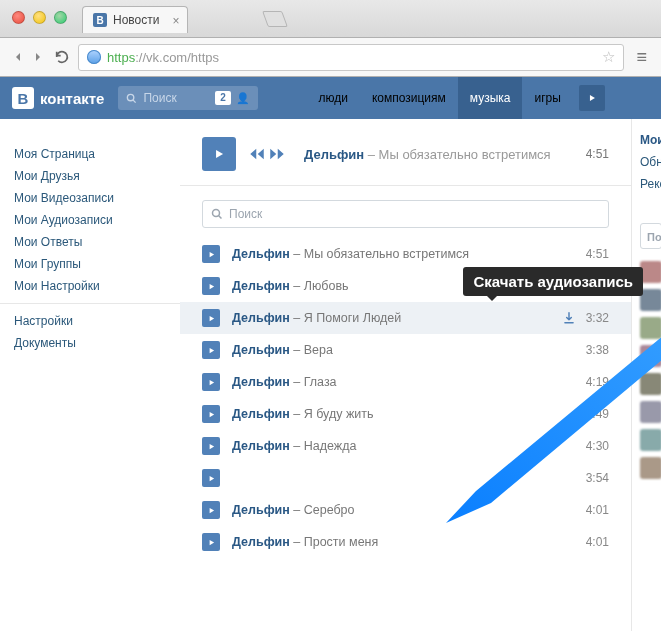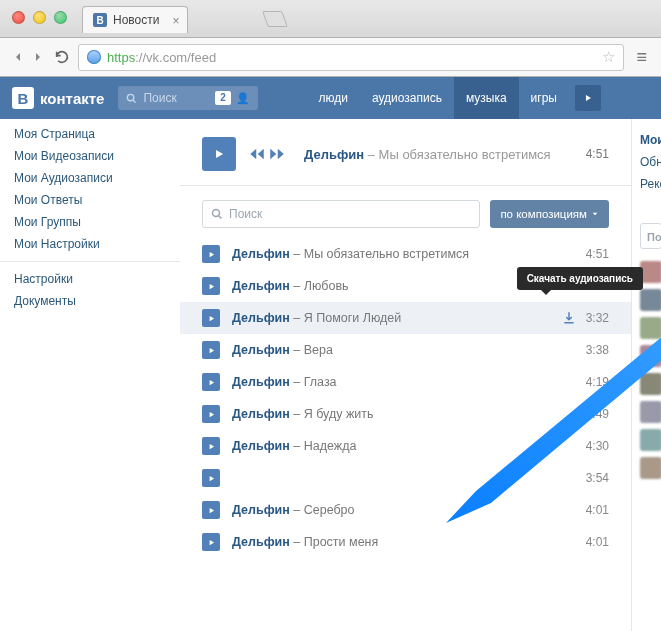--- a/index.html
+++ b/index.html
@@ -30,27 +30,27 @@
 .star { color: #bbb; margin-left: auto; font-size: 15px; }
 .menu-bars { color: #777; font-size: 18px; padding: 0 4px; }
 
 
 .vk-header { background: #4a76a8; height: 42px; display: flex; align-items: center; padding-left: 12px; color: #fff; }
 .vk-logo { display: flex; align-items: center; gap: 6px; font-size: 15px; font-weight: bold; }
 .vk-logo-sq { width: 22px; height: 22px; background: #fff; border-radius: 3px; display: flex; align-items: center; justify-content: center; color: #4a76a8; font-weight: bold; font-size: 15px; }
 .vk-search { margin-left: 14px; background: #6b8fb9; border-radius: 3px; height: 24px; width: 140px; display: flex; align-items: center; padding: 0 8px; color: #c7d6e8; font-size: 12px; gap: 6px; }
 .vk-search .badge { margin-left: auto; background: #fff; color: #4a76a8; font-size: 10px; font-weight: bold; padding: 0 5px; border-radius: 2px; height: 14px; line-height: 14px; }
 .vk-nav { margin-left: 48px; display: flex; align-items: center; height: 100%; }
-.vk-nav-item { padding: 0 12px; color: #ffffff; font-size: 12px; height: 100%; display: flex; align-items: center; }
+.vk-nav-item { padding: 0 12px; color: #000000; font-size: 12px; height: 100%; display: flex; align-items: center; }
 .vk-nav-item.active { background: #38618f; color: #fff; }
 .vk-nav-arrow { width: 26px; height: 26px; background: #38618f; display: flex; align-items: center; justify-content: center; margin-left: 6px; border-radius: 2px; }
 
 
 .vk-body { display: flex; background: #fff; height: calc(100% - 119px); }
-.left-nav { width: 180px; padding: 4px 0; }
+.left-nav { width: 180px; padding: 24px 0; }
 .left-nav a { display: block; padding: 4px 14px; font-size: 12px; color: #2b587a; text-decoration: none; white-space: nowrap; }
 .left-nav hr { border: none; border-top: 1px solid #e7e7e7; margin: 6px 0; }
 
 .main { flex: 1; padding: 14px 0 0 0; position: relative; }
 
 
 .player { display: flex; align-items: center; border-bottom: 1px solid #e7e7e7; padding: 4px 22px 14px 22px; }
 .big-play { width: 34px; height: 34px; background: #5181b8; border-radius: 3px; display: flex; align-items: center; justify-content: center; }
 .pnav { display: flex; gap: 2px; margin-left: 12px; }
 .pnav-b { color: #5181b8; display: flex; }
@@ -75,21 +75,21 @@
 
 
 .right-panel { width: 30px; border-left: 1px solid #e7e7e7; padding: 14px 0 0 8px; font-size: 12px; color: #2a5885; }
 .right-panel div { margin-bottom: 8px; white-space: nowrap; font-weight: bold; }
 .right-panel .sub { font-weight: normal; color: #2b587a; }
 .right-panel .sbox2 { margin-top: 32px; border: 1px solid #d3d9de; height: 26px; width: 22px; border-radius: 3px; font-size: 11px; color: #9ca5af; padding-left: 6px; line-height: 26px; }
 .blur-thumbs { margin-top: 12px; display: flex; flex-direction: column; gap: 6px; }
 .blur-thumbs span { width: 22px; height: 22px; border-radius: 3px; filter: blur(1px); }
 
 
-.tooltip { position: absolute; top: 148px; right: -12px; background: #2a2a2a; color: #fff; font-size: 10px; font-weight: bold; padding: 6px 10px; border-radius: 3px; white-space: nowrap; z-index: 10; }
+.tooltip { position: absolute; top: 148px; right: -12px; background: #2a2a2a; color: #fff; font-size: 15px; font-weight: bold; padding: 6px 10px; border-radius: 3px; white-space: nowrap; z-index: 10; }
 .tooltip:after { content: ""; position: absolute; bottom: -5px; left: 24px; border: 5px solid transparent; border-top-color: #2a2a2a; border-bottom: none; }
 
 
 .big-arrow { position: absolute; top: 174px; left: 266px; z-index: 5; pointer-events: none; }
 </style>
 </head>
 <body>
 
 <div class="browser-top">
   <div class="traffic-lights">
@@ -119,21 +119,21 @@
       </span>
   </div>
   <span class="nav-btn reload">
       <svg width="17" height="17" viewBox="0 0 24 24" fill="none" stroke="currentColor" stroke-width="2.5">
         <path d="M4 12a8 8 0 1 1 2.3 5.6M4 4v6h6"></path>
       </svg>
     </span>
   <div class="url-bar">
     <span class="globe"></span>
     <span class="url-text">
-      <span class="https">https</span><span class="grey">://vk.com</span><span class="grey">/feed</span>
+      <span class="https">https</span><span class="grey">://vk.com</span><span class="grey">/https</span>
     </span>
     <span class="star">☆</span>
   </div>
   <span class="menu-bars">≡</span>
 </div>
 
 <div class="vk-header">
   <div class="vk-logo">
     <div class="vk-logo-sq">B</div>
     <span>контакте</span>
@@ -142,34 +142,35 @@
     <svg width="11" height="11" viewBox="0 0 24 24" fill="none" stroke="currentColor" stroke-width="3">
         <circle cx="10" cy="10" r="7"></circle>
         <path d="M21 21l-6-6"></path>
       </svg>
     <span>Поиск</span>
     <span class="badge">2</span>
     <span style="color:#c7d6e8;font-size:11px;">👤</span>
   </div>
   <div class="vk-nav">
     <div class="vk-nav-item">люди</div>
-    <div class="vk-nav-item">аудиозапись</div>
+    <div class="vk-nav-item">композициям</div>
     <div class="vk-nav-item active">музыка</div>
     <div class="vk-nav-item">игры</div>
     <div class="vk-nav-arrow">
       <svg width="10" height="10" viewBox="0 0 24 24" fill="#fff">
           <path d="M7 5l12 7-12 7z"></path>
         </svg>
     </div>
   </div>
 </div>
 
 <div class="vk-body">
   <div class="left-nav">
     <a>Моя Страница</a>
+    <a>Мои Друзья</a>
     <a>Мои Видеозаписи</a>
     <a>Мои Аудиозаписи</a>
     <a>Мои Ответы</a>
     <a>Мои Группы</a>
     <a>Мои Настройки</a>
     <hr>
     <a>Настройки</a>
     <a>Документы</a>
   </div>
 
@@ -199,26 +200,20 @@
       <div class="dur">4:51</div>
     </div>
 
     <div class="srow">
       <div class="sbox">
         <svg width="12" height="12" viewBox="0 0 24 24" fill="none" stroke="#9ca5af" stroke-width="3">
             <circle cx="10" cy="10" r="7"></circle>
             <path d="M21 21l-6-6"></path>
           </svg>
         <span>Поиск</span>
-      </div>
-      <div class="sbtn">
-        <span>по композициям</span>
-        <svg width="8" height="8" viewBox="0 0 24 24" fill="#fff">
-            <path d="M5 8l7 8 7-8z"></path>
-          </svg>
       </div>
     </div>
 
     <div class="tooltip">Скачать аудиозапись</div>
 
     <div class="tracks" id="tracks">
         <div class="track">
           <div class="t-play">
             <svg width="9" height="9" viewBox="0 0 24 24" fill="#fff">
               <path d="M7 5l12 7-12 7z"></path>

